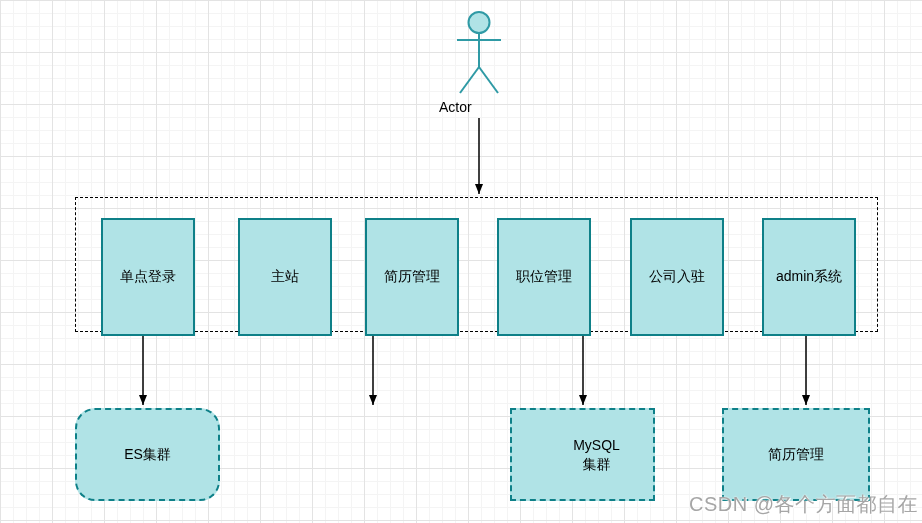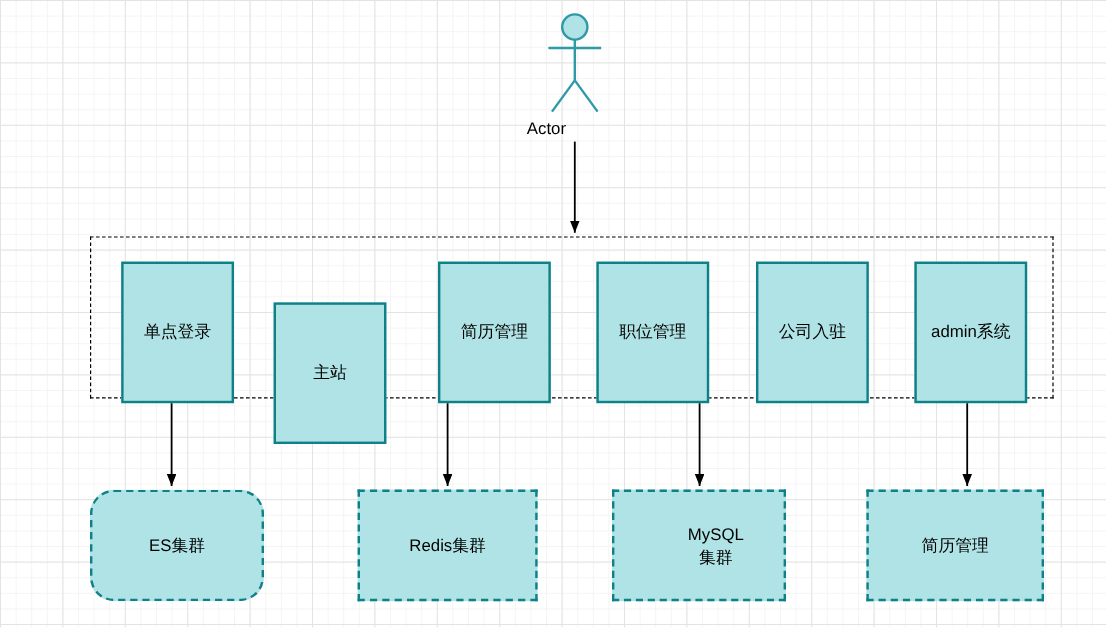--- a/index.html
+++ b/index.html
@@ -40,21 +40,21 @@
   .node{
     position:absolute;z-index:3;
     display:flex;align-items:center;justify-content:center;
     text-align:center;font-size:14px;color:#000;
     background:var(--node-fill);
   }
   .module-box{
     top:218px;width:94px;height:118px;
     border:2px solid var(--node-stroke);
   }
-  .m0{left:101px;} .m1{left:228px;margin-top:34px;} .m2{left:365px;}
+  .m0{left:101px;} .m1{left:238px;} .m2{left:365px;}
   .m3{left:497px;} .m4{left:630px;} .m5{left:762px;}
   .cluster-box{
     top:408px;height:93px;
     border:2px dashed var(--node-stroke);
     white-space:pre-line;line-height:1.35;
   }
   .c0{left:75px;width:145px;border-radius:20px;}
   .c1{left:298px;width:150px;}
   .c2{left:510px;width:145px;padding-left:28px;}
   .c3{left:722px;width:148px;}
@@ -98,18 +98,18 @@
   <div class="modules-container"></div>
 
   <div class="node module-box m0">单点登录</div>
   <div class="node module-box m1">主站</div>
   <div class="node module-box m2">简历管理</div>
   <div class="node module-box m3">职位管理</div>
   <div class="node module-box m4">公司入驻</div>
   <div class="node module-box m5">admin系统</div>
 
   <div class="node cluster-box c0">ES集群</div>
-  <div class="node cluster-box c1">Redis集群</div>
   <div class="node cluster-box c2">MySQL
 集群</div>
   <div class="node cluster-box c3">简历管理</div>
 
+  <div class="watermark">CSDN @各个方面都自在</div>
 </div>
 
 </body></html>

